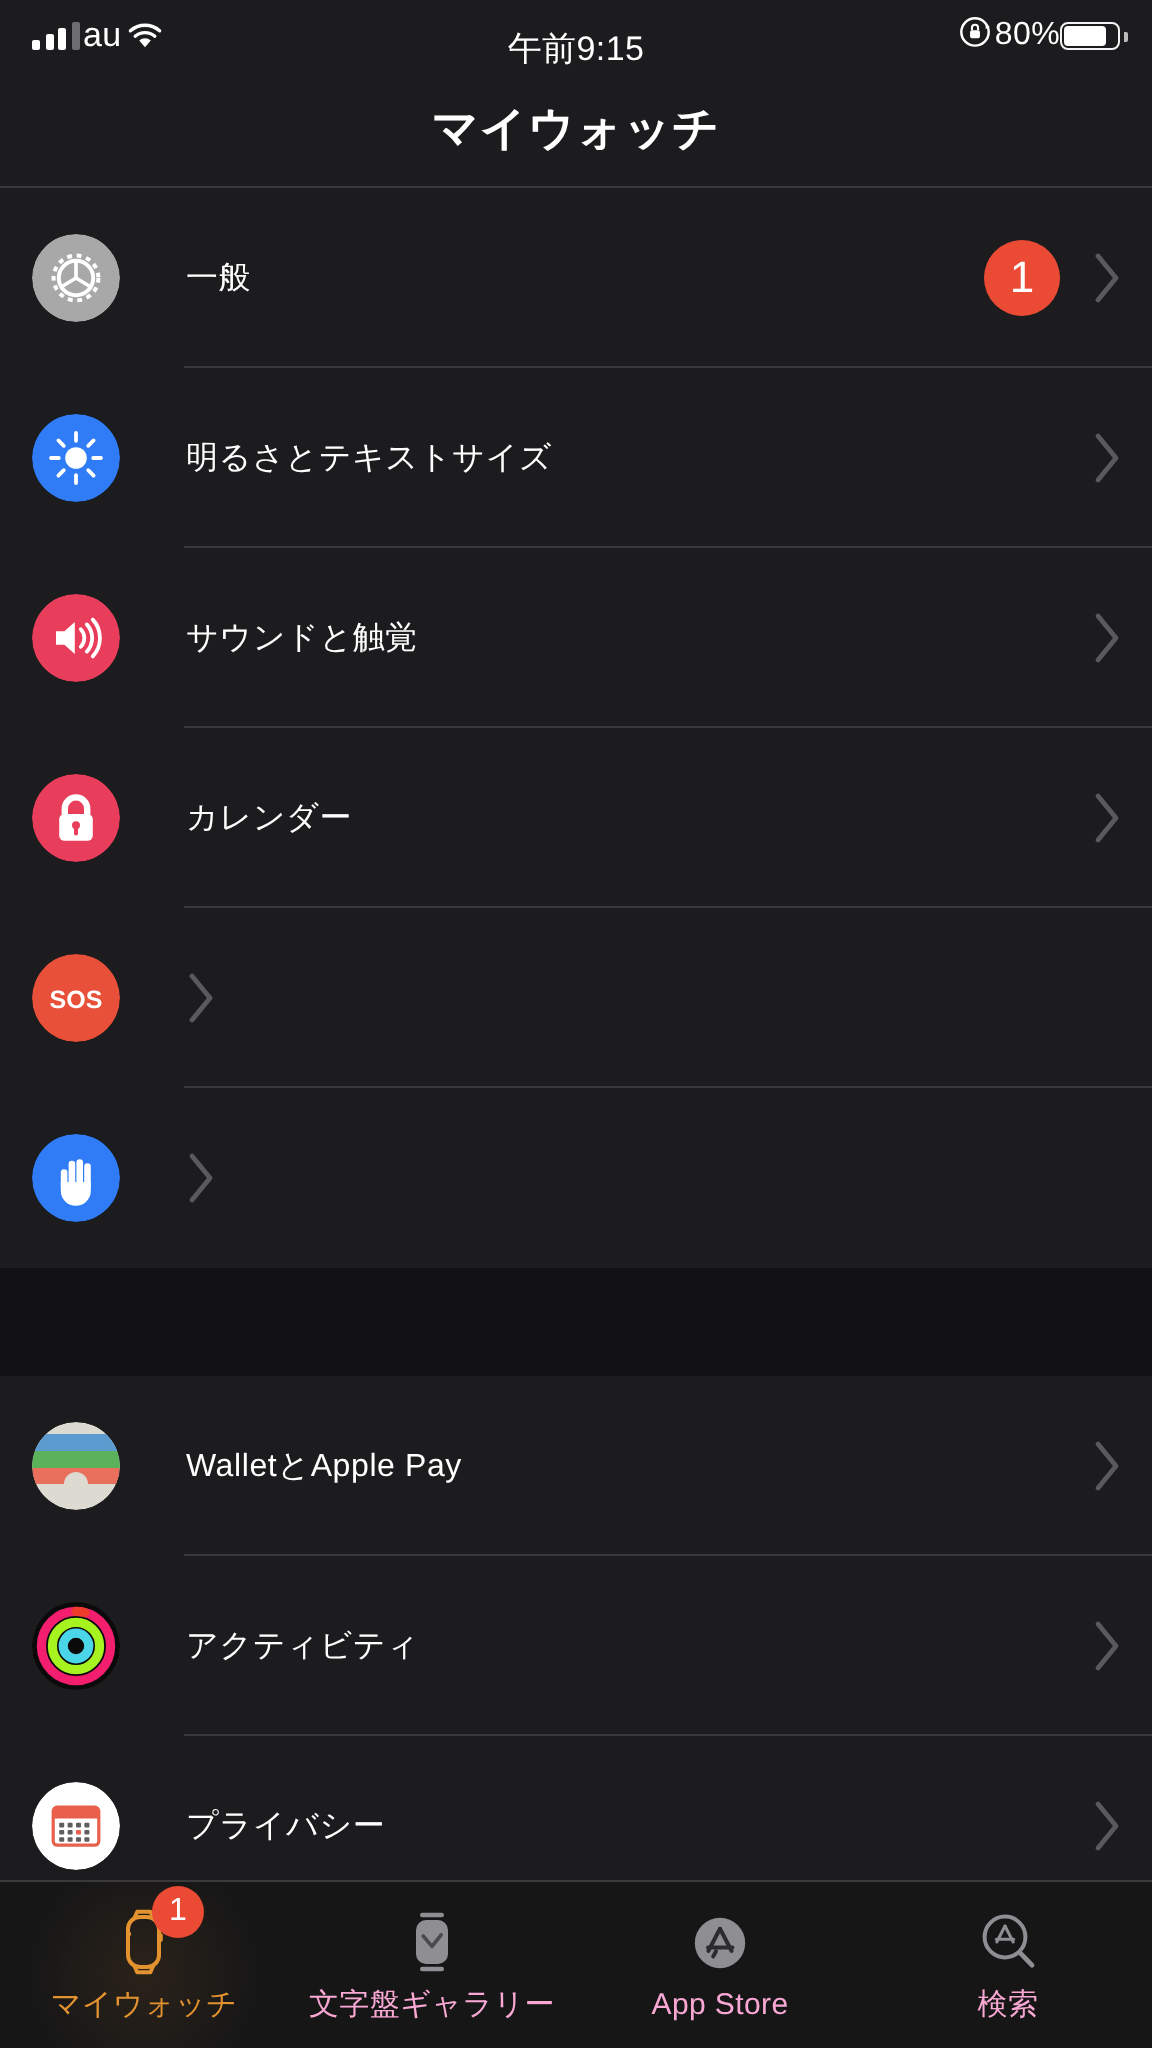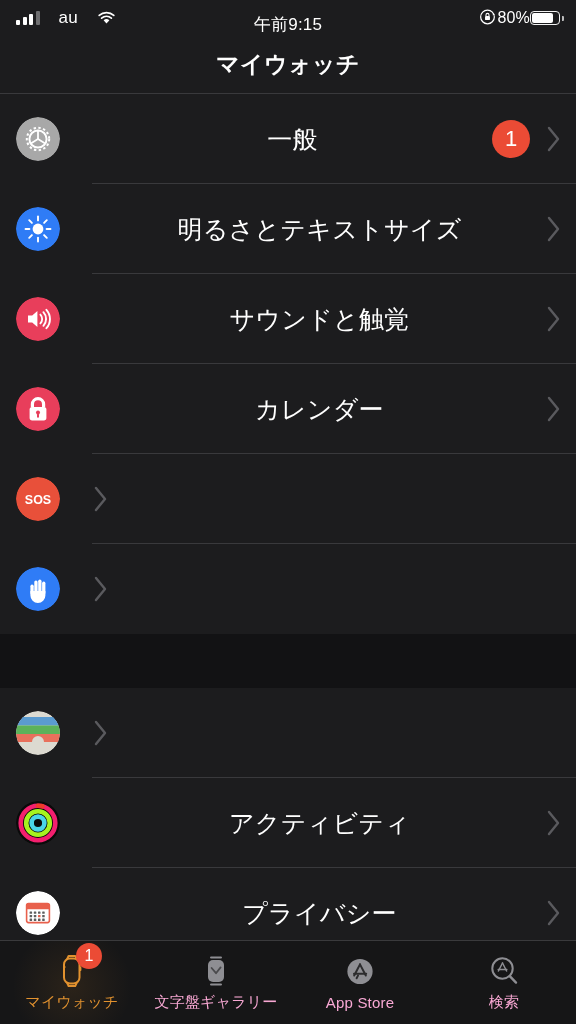--- a/index.html
+++ b/index.html
@@ -18,21 +18,21 @@
 
   
   .statusbar {
     height:36px; flex:0 0 36px;
     background:#1c1c1e;
     display:flex; align-items:center;
     padding:0 16px;
     position:relative;
     color:#fff;
   }
-  .sb-left { display:flex; align-items:center; gap:19px; }
+  .sb-left { display:flex; align-items:center; gap:2px; }
   .bars { display:flex; align-items:flex-end; gap:2.5px; height:14px; }
   .bars i { display:block; width:4px; background:#fff; border-radius:1px; }
   .bars i:nth-child(1){ height:5px; }
   .bars i:nth-child(2){ height:8px; }
   .bars i:nth-child(3){ height:11px; }
   .bars i:nth-child(4){ height:14px; background:#6e6e70; }
   .carrier { font-size:17px; letter-spacing:.2px; }
   .wifi { width:19px; height:14px; position:relative; }
   .wifi svg { display:block; }
   .sb-center {
@@ -93,22 +93,22 @@
   .row:last-child .sep { display:none; }
 
   .icon-wrap {
     flex:0 0 44px; width:44px; height:44px;
     display:flex; align-items:center; justify-content:center;
     margin-right:33px;
   }
   .ico { width:44px; height:44px; border-radius:50%; display:block; position:relative; }
 
   .label {
-    color:#fff; font-size:25px; letter-spacing:.3px;
-    white-space:nowrap; flex:1 1 auto;text-align:center;
+    color:#fff; font-size:16px; letter-spacing:.3px;
+    white-space:nowrap; flex:1 1 auto;
   }
 
   .badge {
     flex:0 0 auto;
     min-width:38px; height:38px;
     border-radius:19px;
     background:#eb4b35;
     color:#fff; font-size:22px;
     display:flex; align-items:center; justify-content:center;
     margin-right:16px;
@@ -340,20 +340,21 @@
                 </clipPath>
               </defs>
             <g clip-path="url(#wclip)">
               <rect x="0" y="0" width="44" height="44" fill="#dcdad1"></rect>
               <rect x="0" y="6" width="44" height="8.5" fill="#5b9bd0"></rect>
               <rect x="0" y="14.5" width="44" height="8.5" fill="#5cb25a"></rect>
               <path d="M0 23 h44 v8 H28 a6 6 0 0 0 -12 0 H0 z" fill="#e8705c"></path>
             </g>
           </svg>
         </span>
+        <span class="label">WalletとApple Pay</span>
         <span class="chev">
           <svg viewBox="0 0 16 28">
               <path d="M3 3 L12 14 L3 25" stroke="#8e8e93" stroke-width="2.4" fill="none" stroke-linecap="round" stroke-linejoin="round"></path>
             </svg>
         </span>
         <span class="sep"></span>
       </div>
 
       <div class="row">
         <span class="icon-wrap">

